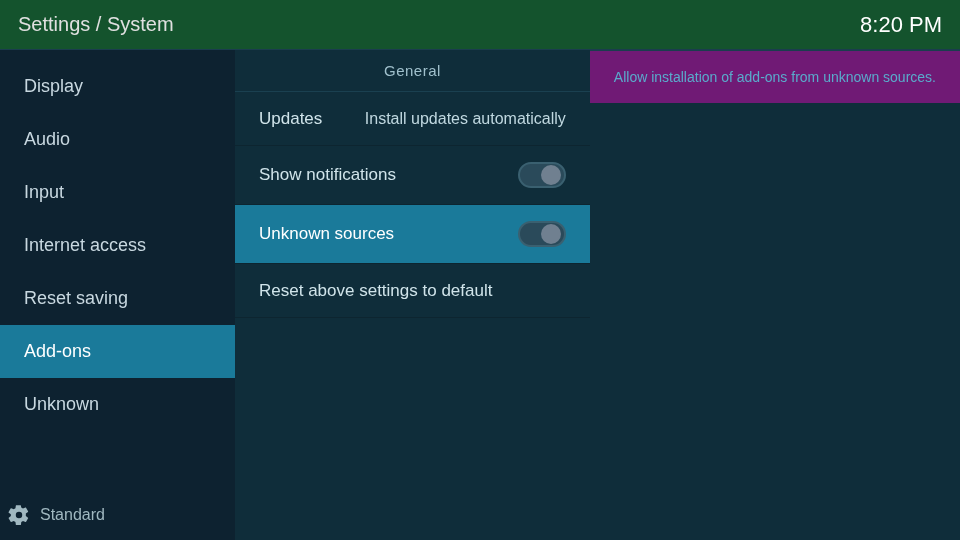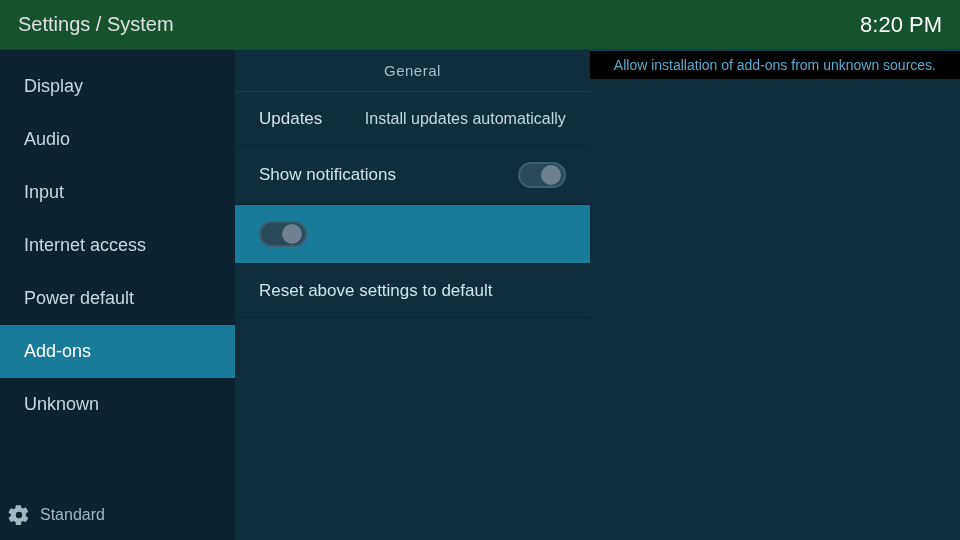--- a/index.html
+++ b/index.html
@@ -150,22 +150,22 @@
       width: 20px;
       height: 20px;
       border-radius: 50%;
       background: #708090;
       position: absolute;
       right: 3px;
     }
 
     
     .footer-bar {
-      height: 29px;
-      background: #000000;
+      height: 53px;
+      background: #701a75;
       border-top: 1px solid #1a3d4e;
       display: flex;
       align-items: center;
       padding: 0 24px;
     }
 
     .footer-text {
       font-size: 14px;
       color: #5aabcc;
     }
@@ -188,21 +188,21 @@
     <div class="sidebar-item">
       <span>Audio</span>
     </div>
     <div class="sidebar-item">
       <span>Input</span>
     </div>
     <div class="sidebar-item">
       <span>Internet access</span>
     </div>
     <div class="sidebar-item">
-      <span>Power default</span>
+      <span>Reset saving</span>
     </div>
     <div class="sidebar-item active">
       <span>Add-ons</span>
     </div>
     <div class="sidebar-item">
       <span>Unknown</span>
     </div>
 
     <div class="sidebar-footer">
       <svg class="gear-icon" viewBox="0 0 24 24" fill="#a0b8c0">
@@ -223,20 +223,21 @@
       </div>
 
       <div class="setting-row">
         <span class="setting-row-label">Show notifications</span>
         <div class="toggle off">
           <div class="toggle-knob"></div>
         </div>
       </div>
 
       <div class="setting-row highlighted">
+        <span class="setting-row-label">Unknown sources</span>
         <div class="toggle off">
           <div class="toggle-knob"></div>
         </div>
       </div>
 
       <div class="setting-row">
         <span class="setting-row-label">Reset above settings to default</span>
       </div>
 
     </div>

